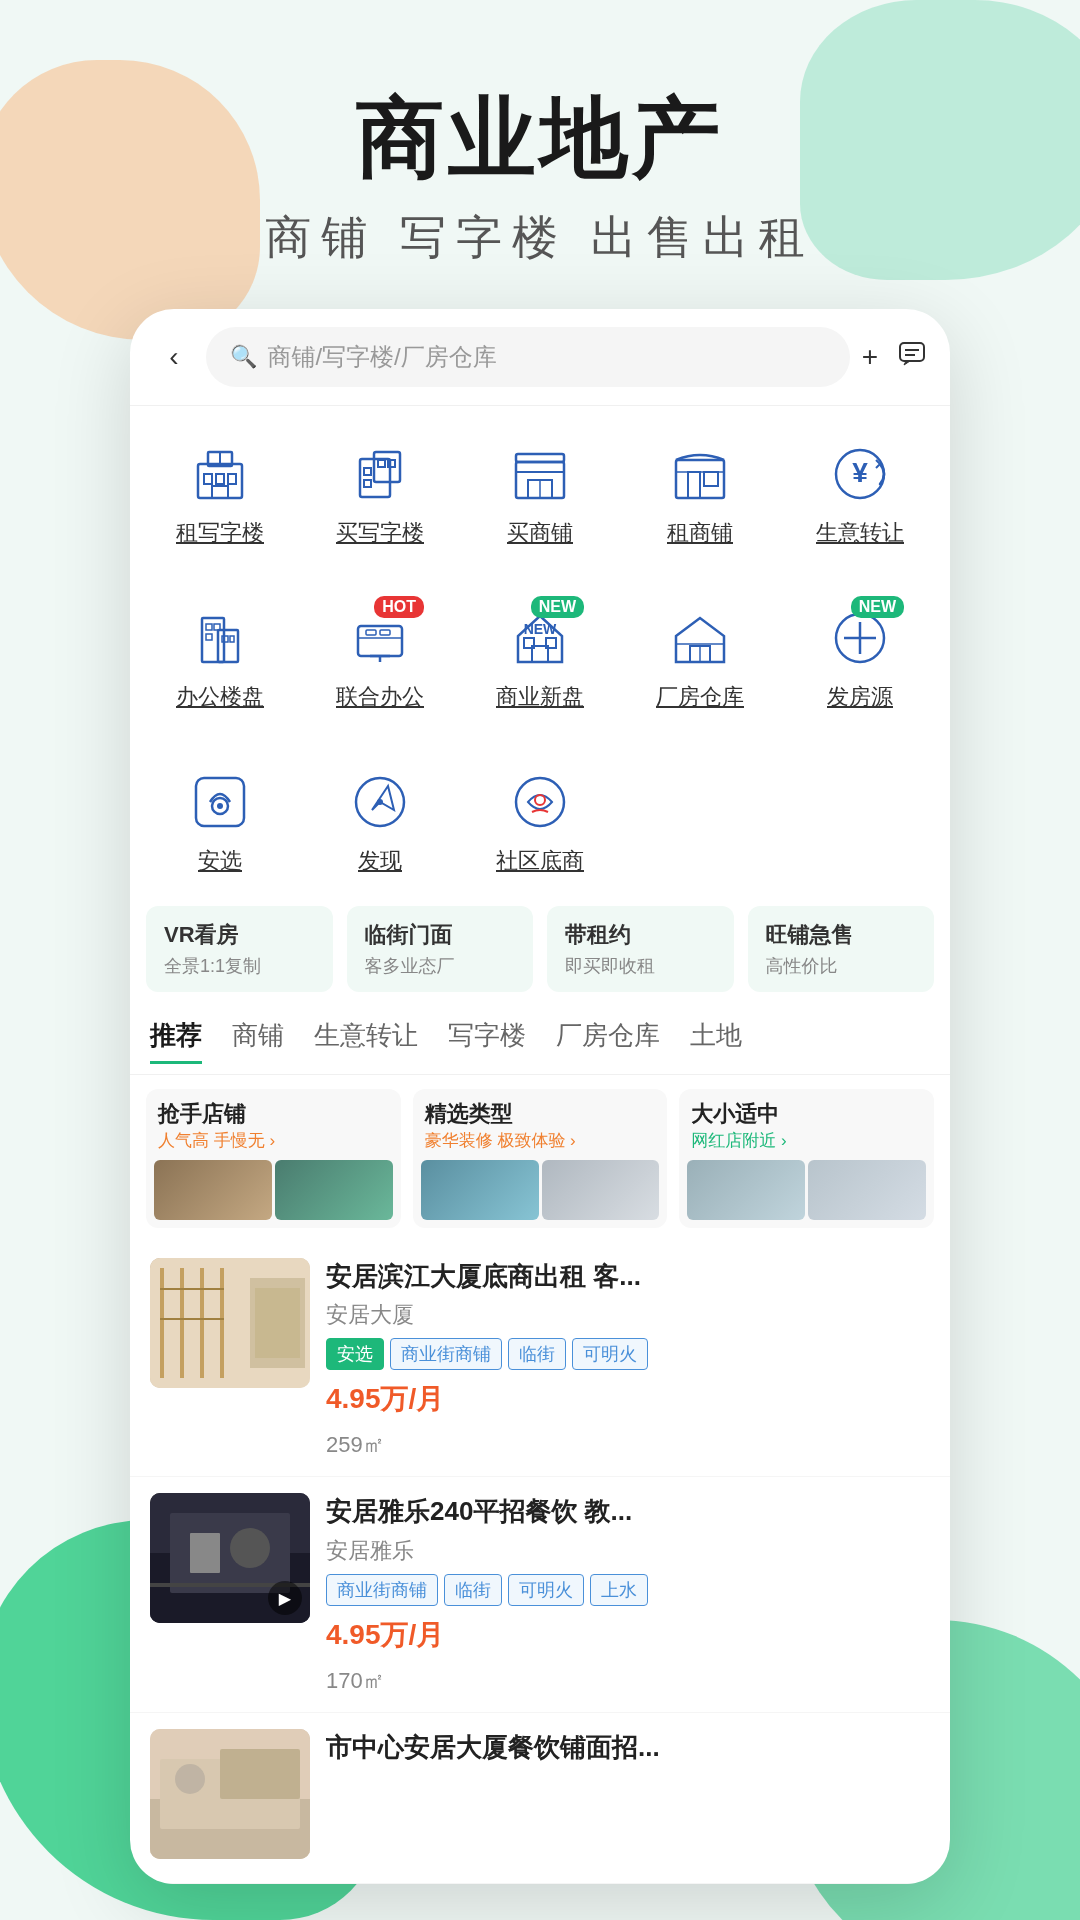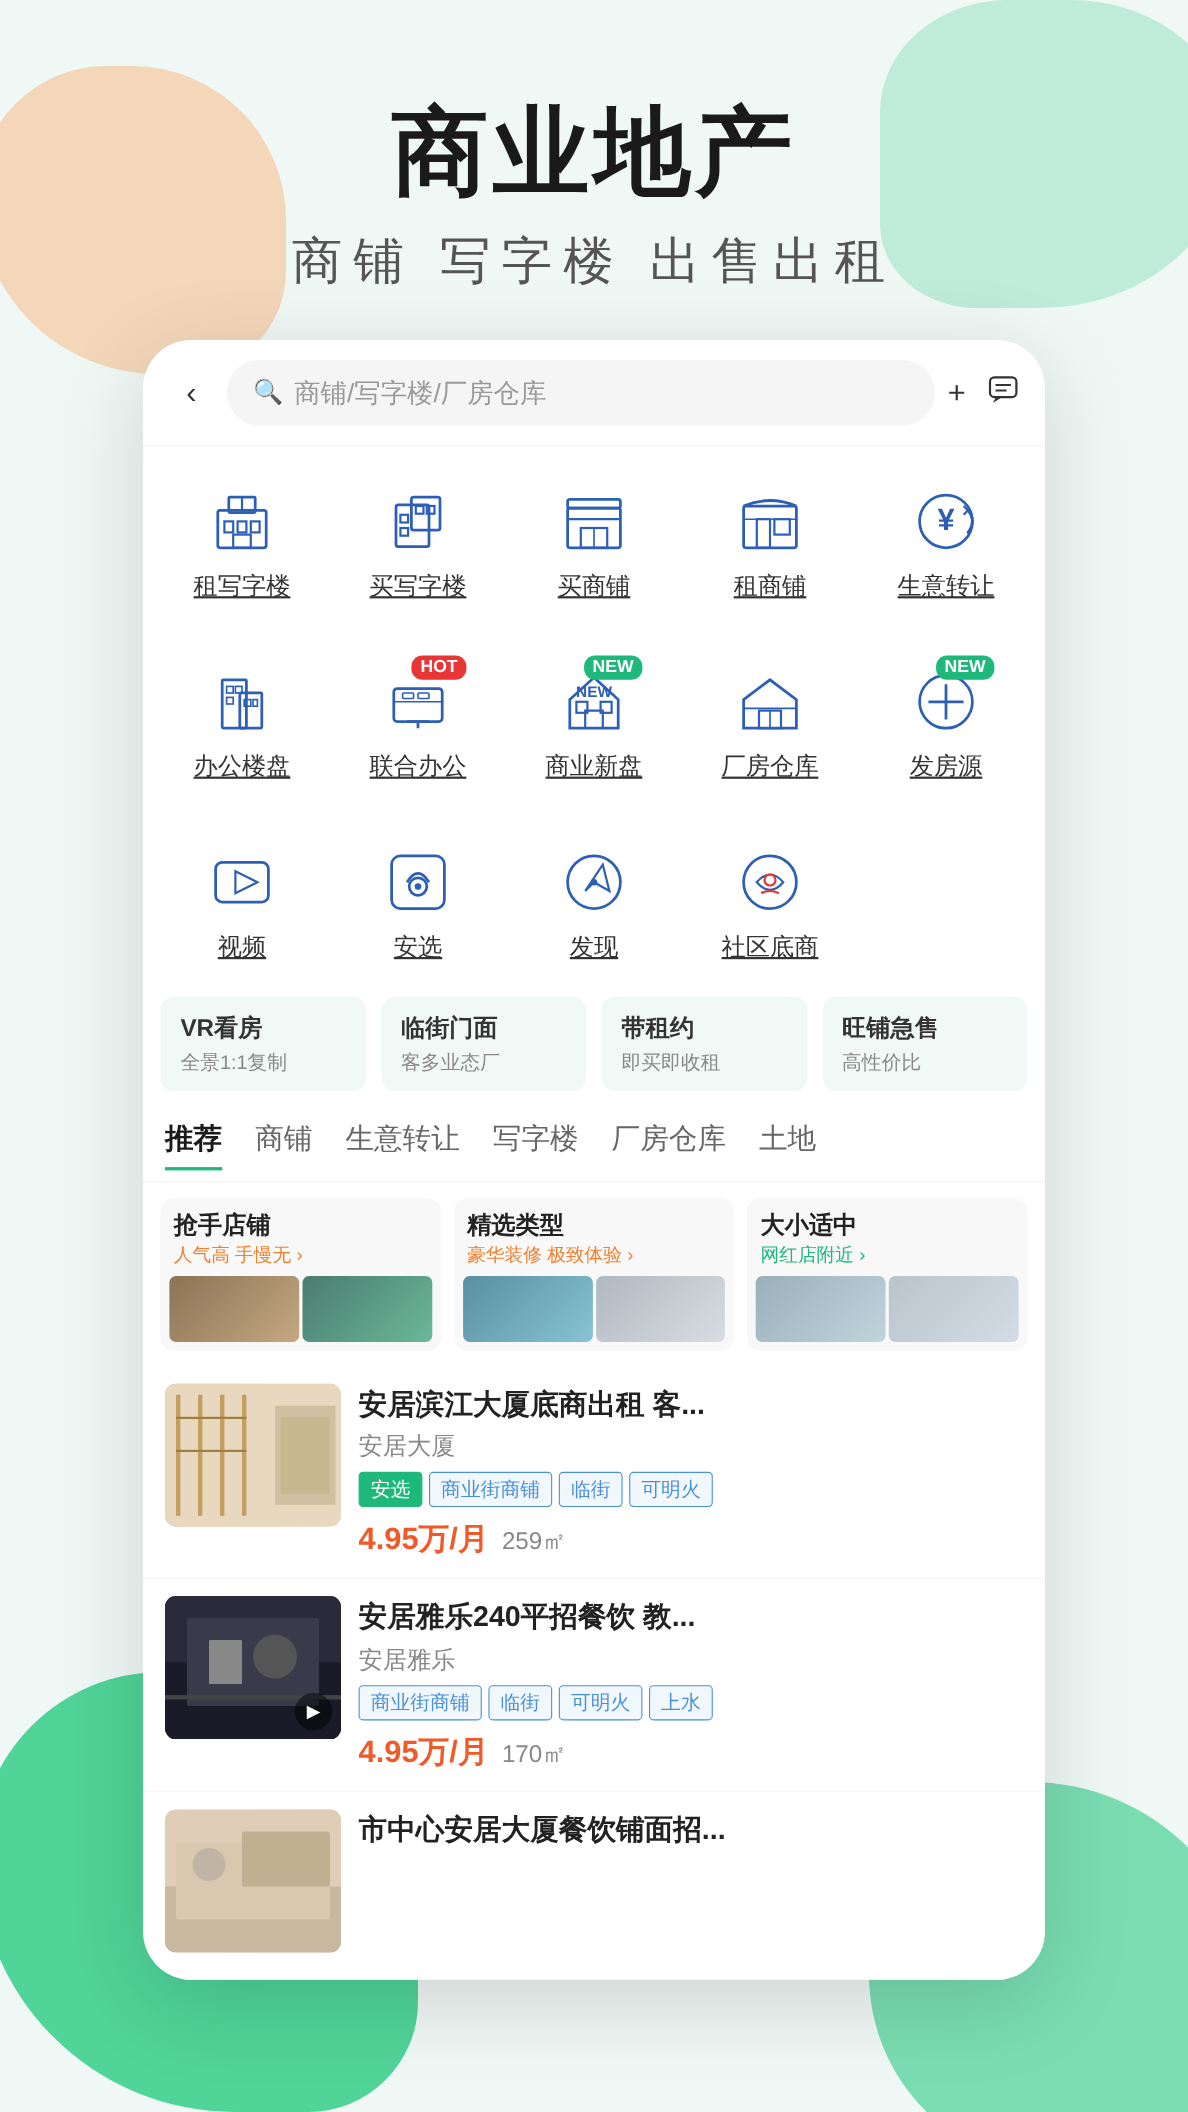--- a/index.html
+++ b/index.html
@@ -339,20 +339,21 @@
     }
     .tag-selected {
       background: #1db87a;
       color: #fff;
       border-color: #1db87a;
     }
     .listing-price-row {
       display: flex;
       align-items: baseline;
       gap: 12px;
+      flex-direction: column;
     }
     .listing-price {
       font-size: 28px;
       color: #f05a28;
       font-weight: 700;
     }
     .listing-area {
       font-size: 22px;
       color: #888;
     }
@@ -530,29 +531,20 @@
           <line x1="30" y1="14" x2="30" y2="46" stroke="#2d5fb5" stroke-width="2.5"></line>
           <line x1="14" y1="30" x2="46" y2="30" stroke="#2d5fb5" stroke-width="2.5"></line>
         </svg>
       </div>
       <span class="cat-label">发房源</span>
     </div>
   </div>
 
   <div class="category-grid">
 
-    <div class="cat-item">
-      <div class="cat-icon-wrap">
-        <svg width="60" height="60" viewBox="0 0 60 60" fill="none">
-          <rect x="6" y="12" width="48" height="36" rx="6" stroke="#2d5fb5" stroke-width="2.5" fill="none"></rect>
-          <polygon points="24,20 44,30 24,40" stroke="#2d5fb5" stroke-width="2" fill="none"></polygon>
-        </svg>
-      </div>
-      <span class="cat-label">视频</span>
-    </div>
 
     <div class="cat-item">
       <div class="cat-icon-wrap">
         <svg width="60" height="60" viewBox="0 0 60 60" fill="none">
           <rect x="6" y="6" width="48" height="48" rx="8" stroke="#2d5fb5" stroke-width="2.5" fill="none"></rect>
           <path d="M20 30 Q30 14 40 30" stroke="#2d5fb5" stroke-width="2.5" fill="none"></path>
           <circle cx="30" cy="34" r="8" stroke="#2d5fb5" stroke-width="2.5" fill="none"></circle>
           <circle cx="30" cy="34" r="3" fill="#2d5fb5"></circle>
         </svg>
       </div>

